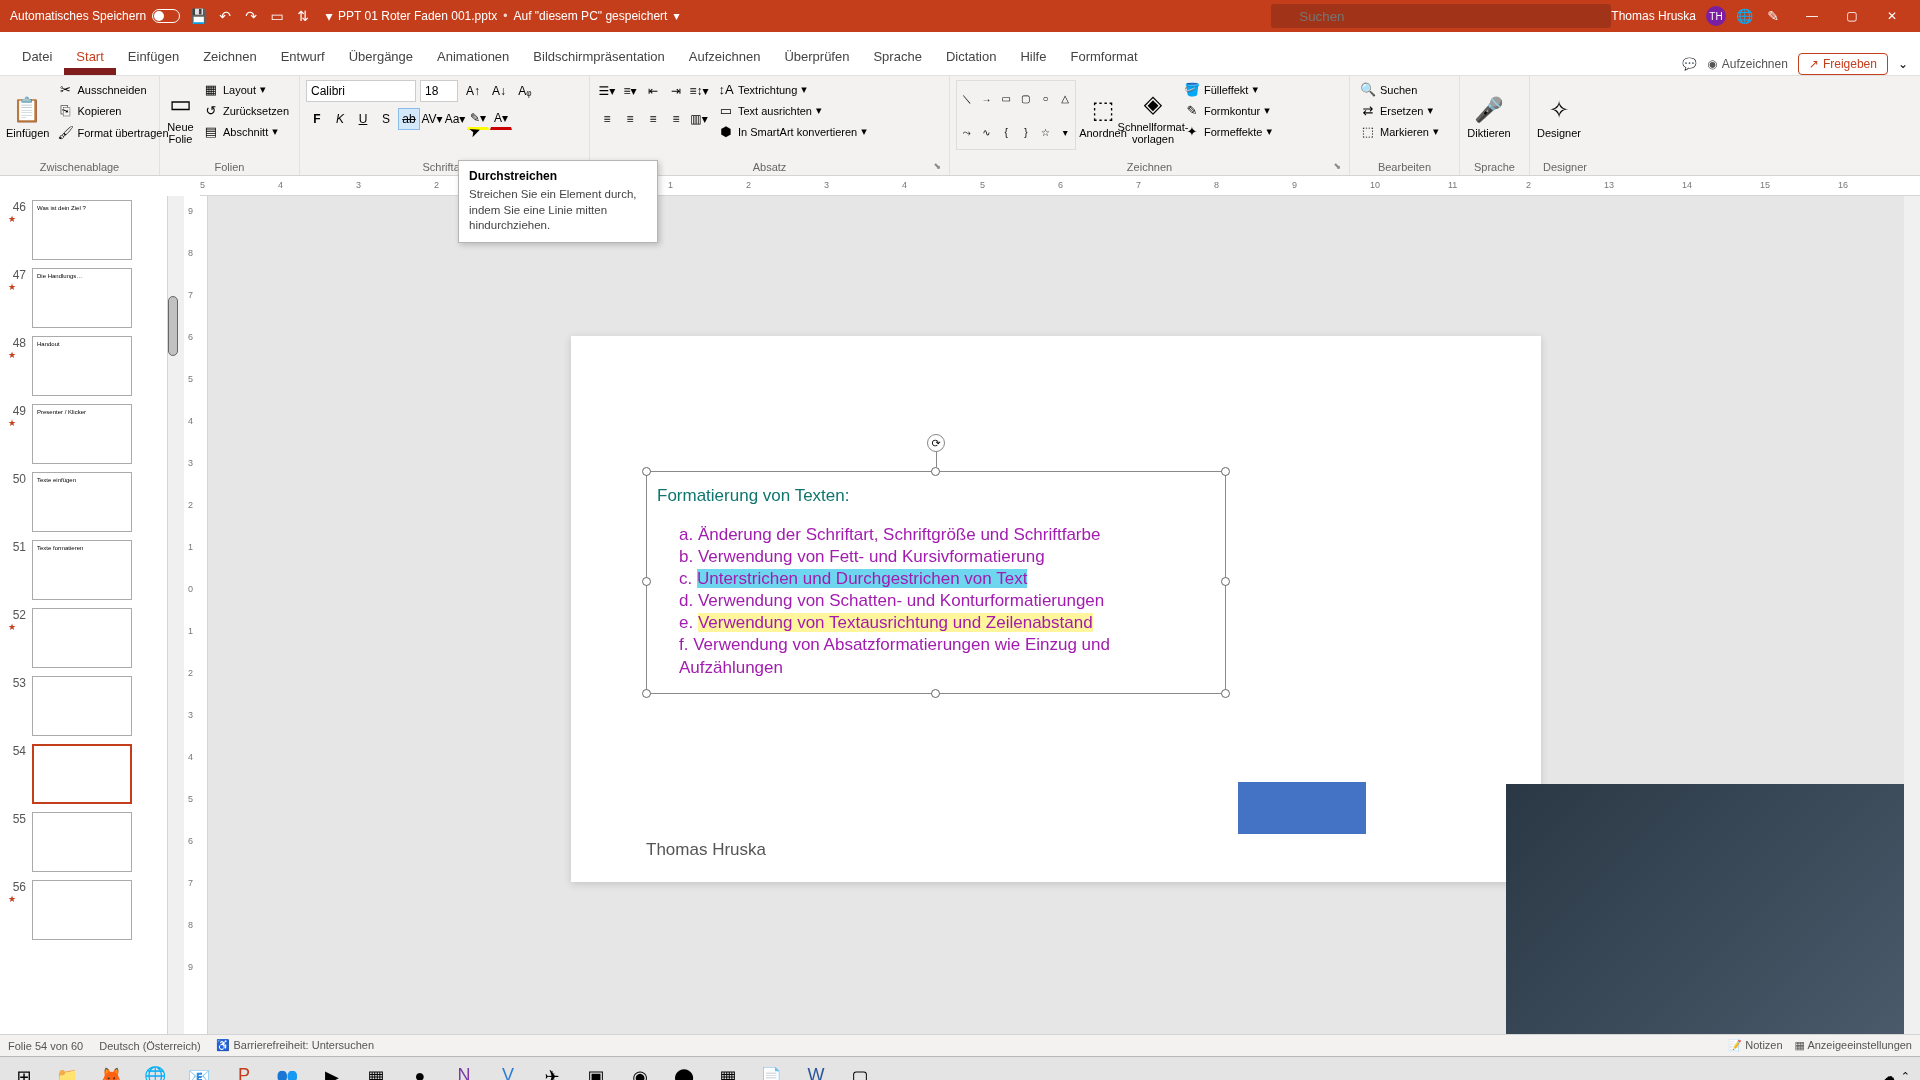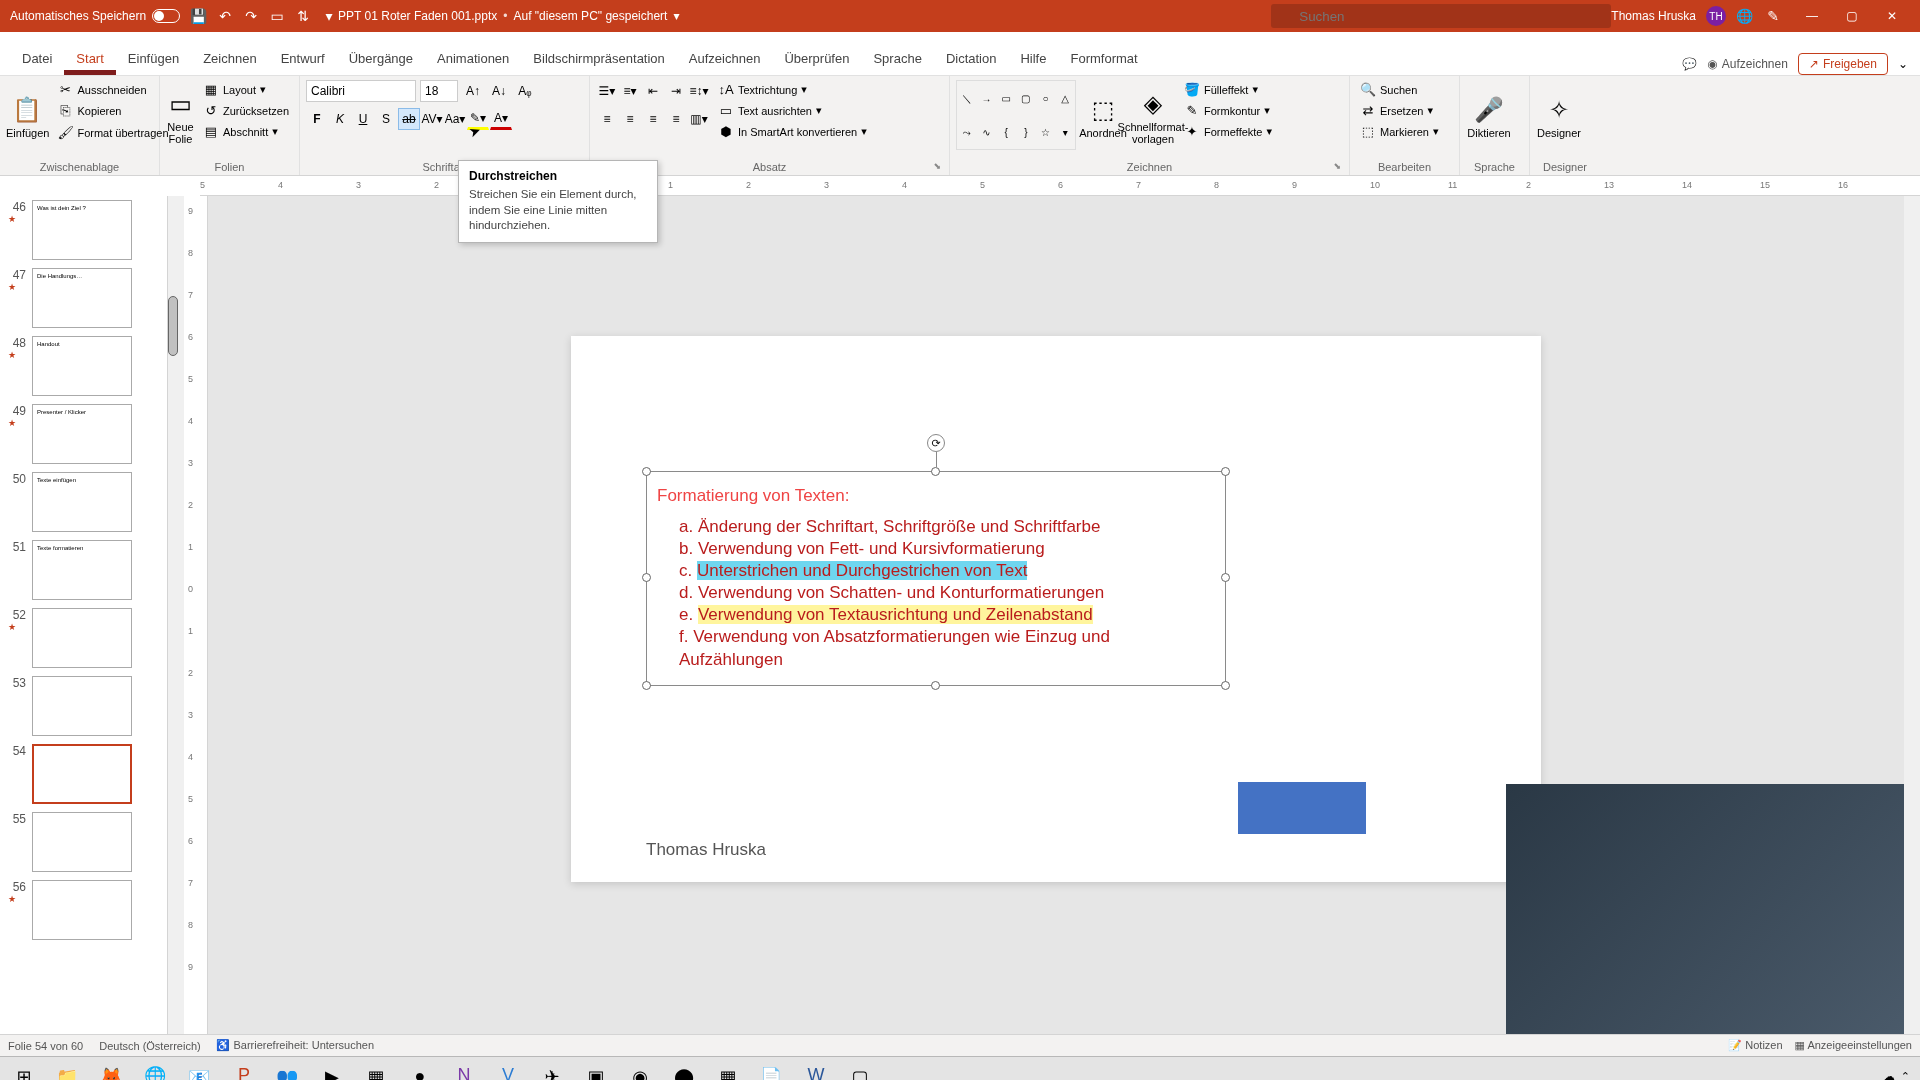--- a/index.html
+++ b/index.html
@@ -19,21 +19,21 @@
 .search-wrap { position: relative; }
 .search-wrap::before { content: "🔍"; position: absolute; left: 6px; top: 3px; font-size: 12px; }
 .titlebar .right { display: flex; align-items: center; gap: 10px; padding-right: 8px; }
 .user-badge { background: #7b1fa2; width: 20px; height: 20px; border-radius: 50%; display: flex; align-items: center; justify-content: center; font-size: 10px; }
 .win-controls { display: flex; gap: 0; }
 .win-btn { width: 40px; height: 32px; display: flex; align-items: center; justify-content: center; font-size: 12px; }
 
 
 .tabs { height: 44px; background: #fff; border-bottom: 1px solid #e1e1e1; display: flex; align-items: flex-end; padding-left: 10px; gap: 0; }
 .tab { padding: 4px 12px; font-size: 13px; cursor: pointer; color: #444; }
-.tab.active { color: #c43e1c; border-bottom: 5px solid #7f1d1d; }
+.tab.active { color: #c43e1c; border-bottom: 7px solid #7f1d1d; }
 .tabs .right { margin-left: auto; display: flex; align-items: center; gap: 10px; padding-right: 12px; }
 .share-btn { background: #fff; border: 1px solid #c43e1c; color: #c43e1c; padding: 3px 10px; border-radius: 4px; font-size: 12px; display: flex; gap: 4px; }
 .rec-btn { display: flex; align-items: center; gap: 4px; color: #555; }
 
 
 .ribbon { height: 100px; background: #f3f2f1; border-bottom: 1px solid #d4d4d4; display: flex; }
 .rgroup { border-right: 1px solid #e1e1e1; display: flex; flex-direction: column; padding: 4px 6px 0; }
 .rgroup-body { flex: 1; display: flex; align-items: flex-start; gap: 4px; }
 .rgroup-label { text-align: center; font-size: 11px; color: #666; padding: 2px 0; position: relative; }
 .rgroup-label .launcher { position: absolute; right: 2px; top: 2px; font-size: 9px; color: #888; }
@@ -77,22 +77,22 @@
 
 .textbox { position: absolute; left: 75px; top: 135px; width: 580px; border: 1px solid #8a8a8a; padding: 14px 10px; }
 .handle { position: absolute; width: 9px; height: 9px; background: #fff; border: 1px solid #666; border-radius: 50%; }
 .h-tl { top: -5px; left: -5px; } .h-tr { top: -5px; right: -5px; }
 .h-bl { bottom: -5px; left: -5px; } .h-br { bottom: -5px; right: -5px; }
 .h-tm { top: -5px; left: 50%; margin-left: -5px; } .h-bm { bottom: -5px; left: 50%; margin-left: -5px; }
 .h-ml { top: 50%; left: -5px; margin-top: -5px; } .h-mr { top: 50%; right: -5px; margin-top: -5px; }
 .rotate { position: absolute; top: -38px; left: 50%; margin-left: -9px; width: 18px; height: 18px; border: 1px solid #888; border-radius: 50%; display: flex; align-items: center; justify-content: center; font-size: 11px; }
 .rotate-line { position: absolute; top: -20px; left: 50%; width: 1px; height: 15px; background: #888; }
 
-.textbox .list-title { font-size: 17px; color: #ef4444; margin-bottom: 10px; }
-.textbox .li { font-size: 17px; color: #b91c1c; margin-left: 22px; line-height: 1.3; }
+.textbox .list-title { font-size: 17px; color: #0f766e; margin-bottom: 18px; }
+.textbox .li { font-size: 17px; color: #a21caf; margin-left: 22px; line-height: 1.3; }
 .hl-cyan { background: #6fd6ef; }
 .hl-yellow { background: #fff59d; }
 
 .author { position: absolute; left: 75px; bottom: 22px; font-size: 17px; color: #555; }
 .bluebox { position: absolute; right: 175px; bottom: 48px; width: 128px; height: 52px; background: #4472c4; }
 
 .webcam { position: absolute; right: 0; bottom: 0; width: 398px; height: 250px; background: linear-gradient(135deg, #2a3845, #4a5a6a); z-index: 100; }
 
 
 .statusbar { height: 22px; background: #f3f2f1; border-top: 1px solid #d4d4d4; display: flex; align-items: center; font-size: 11px; color: #555; padding: 0 8px; gap: 16px; }

